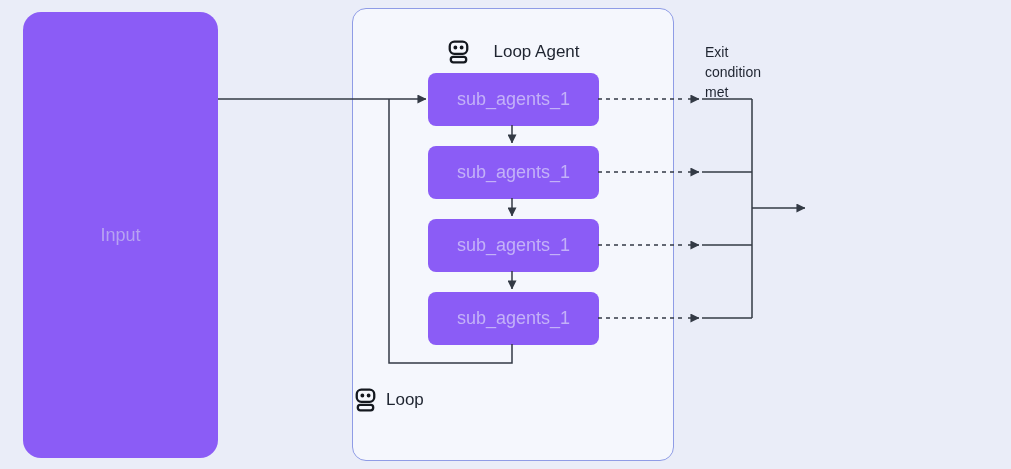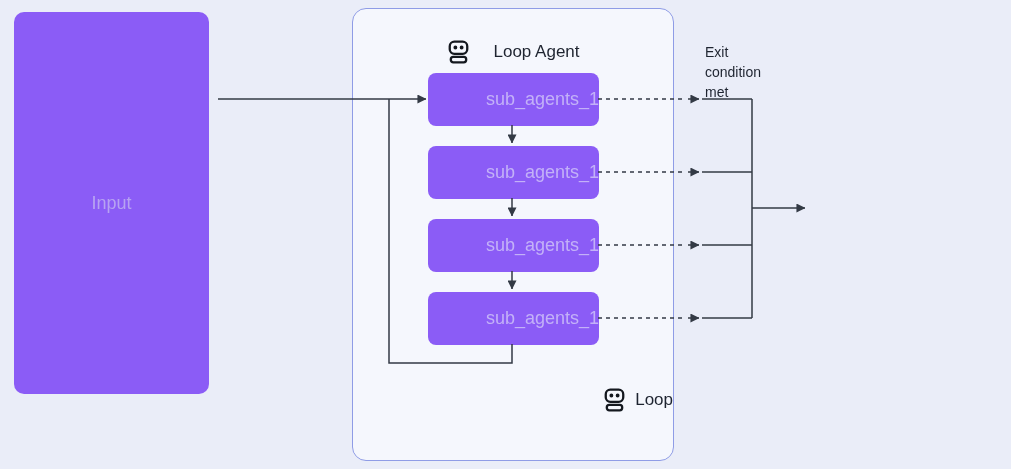--- a/index.html
+++ b/index.html
@@ -24,52 +24,52 @@
 
   .io-box{
     position:absolute;
     background:var(--accent);
     border-radius:10px;
     display:flex;align-items:center;justify-content:center;
     color:var(--io-text);
     font-size:18px;
     z-index:2;
   }
-  .input-box{left:14px;top:12px;width:195px;height:382px;}
+  .input-box{left:23px;top:12px;width:195px;height:446px;border-radius:18px;}
   .output-box{left:807px;top:10px;width:193px;height:450px;}
 
   .loop-container{
     position:absolute;
     left:352px;top:8px;width:322px;height:453px;
     background:var(--container-bg);
     border:1px solid var(--container-border);
     border-radius:14px;
     z-index:0;
   }
 
   .agent-header{
     position:absolute;left:0;top:30px;width:100%;
     display:flex;align-items:center;justify-content:center;gap:22px;
     color:var(--dark-text);
     font-size:17px;font-weight:500;
   }
   .agent-footer{
     position:absolute;left:0;top:378px;width:100%;
-    display:flex;align-items:center;justify-content:flex-end;gap:8px;
+    display:flex;align-items:center;justify-content:flex-start;gap:8px;
     color:var(--dark-text);
     font-size:17px;font-weight:500;
   }
   .robot{width:25px;height:25px;color:#14181f;flex:0 0 auto;}
 
   .sub-box{
     position:absolute;
     left:75px;width:171px;height:53px;
     background:var(--accent);
     border-radius:8px;
-    display:flex;align-items:center;justify-content:flex-end;
+    display:flex;align-items:center;justify-content:center;
     color:var(--box-text);
     font-size:18px;
     z-index:2;
   }
   .sub-1{top:64px;}  
   .sub-2{top:137px;}
   .sub-3{top:210px;}
   .sub-4{top:283px;}
 
   .max-iter{

